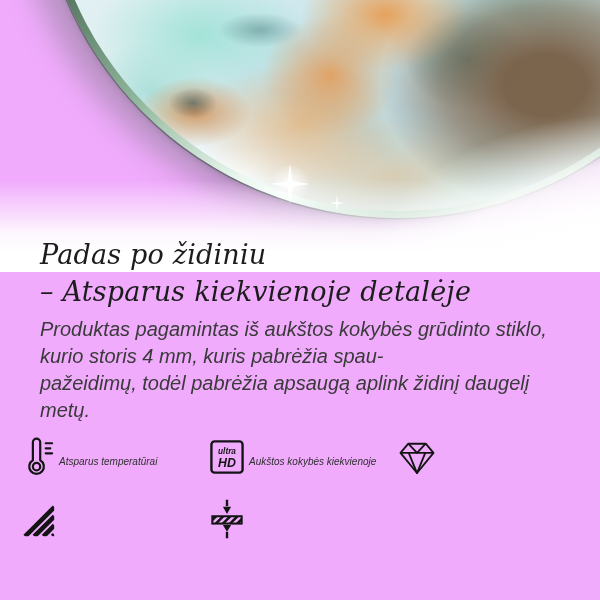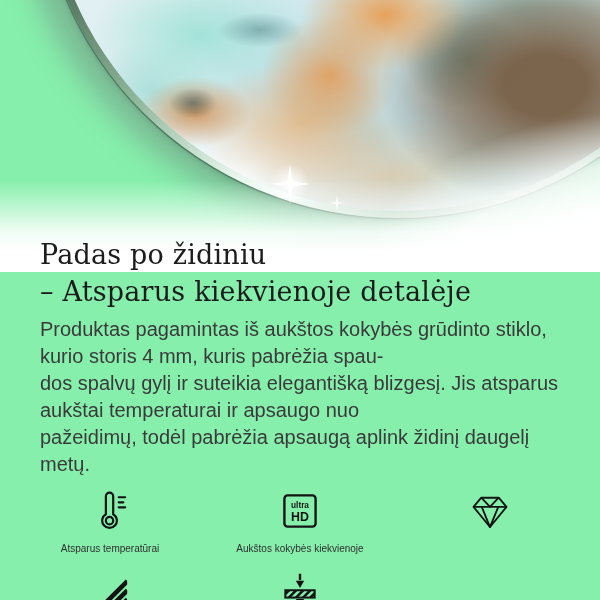--- a/index.html
+++ b/index.html
@@ -1,19 +1,20 @@
 <!DOCTYPE html>
 <html><head>
 <meta charset="utf-8">
 <style>
   html,body{margin:0;padding:0;background:#fff;}
   .page{
     position:relative;width:600px;height:600px;margin:0 auto;
-    background:#86efac;overflow:hidden;
+    background:#f0abfc;overflow:hidden;
     font-family:"Liberation Sans", sans-serif;
+    font-style:italic;
   }
   
   .hero{position:relative;height:272px;overflow:hidden;}
   .glass-shadow{
     position:absolute;left:10px;top:-524px;width:756px;height:756px;border-radius:50%;
     background:rgba(108,112,116,0.42);filter:blur(14px);
   }
   .glass-edge{
     position:absolute;left:38px;top:-502px;width:720px;height:720px;border-radius:50%;
     background:linear-gradient(150deg,#3f5c49 40%,#8fb79b 58%,#e9f7ee 70%,#f6fffa 74%,#a6cbb2 82%,#d7ebde 95%);
@@ -55,21 +56,21 @@
     font-size:27px;line-height:37px;color:#1c1c1c;letter-spacing:0.2px;
   }
   .title span{display:block;}
   .desc{margin:6px 0 0;font-size:20px;line-height:27px;color:#3a3a3a;}
   .desc span{display:block;}
   
   .features{
     display:grid;grid-template-columns:repeat(3,1fr);row-gap:16px;
     margin:10px -25px 0;
   }
-  .feature{display:flex;flex-direction:column;align-items:center;text-align:left;}
+  .feature{display:flex;flex-direction:row;align-items:center;text-align:left;}
   .icon-box{height:46px;display:flex;align-items:center;justify-content:center;}
   .feature-label{margin-top:9px;font-size:10px;color:#2f2f2f;}
   svg{display:block;}
 </style>
 </head>
 <body>
 
 <div class="page">
 
   <div class="hero">
@@ -93,21 +94,20 @@
 
   <div class="content">
 
     <h1 class="title">
       <span>Padas po židiniu</span>
       <span>– Atsparus kiekvienoje detalėje</span>
     </h1>
 
     <p class="desc">
       <span>Produktas pagamintas iš aukštos kokybės grūdinto stiklo, kurio storis 4 mm, kuris pabrėžia spau-</span>
-      <span>dos spalvų gylį ir suteikia elegantišką blizgesį. Jis atsparus aukštai temperaturai ir apsaugo nuo</span>
       <span>pažeidimų, todėl pabrėžia apsaugą aplink židinį daugelį metų.</span>
     </p>
 
     <div class="features">
 
       <div class="feature">
         <div class="icon-box">
           <svg width="44" height="44" viewBox="0 0 48 48" fill="none" stroke="#141414" stroke-width="2.4" stroke-linecap="round">
             <path d="M19.5 8 a4 4 0 0 1 8 0 v19.5 a8 8 0 1 1 -8 0 Z"></path>
             <circle cx="23.5" cy="34.5" r="4"></circle>

